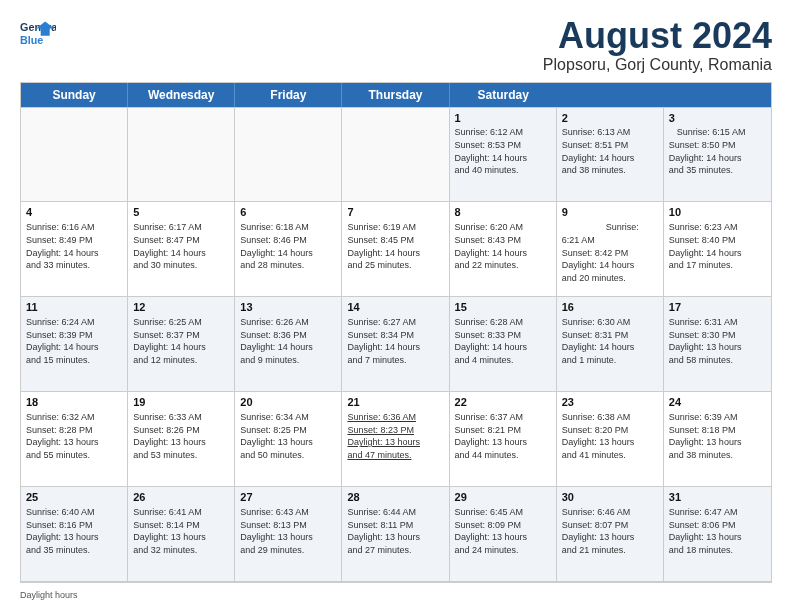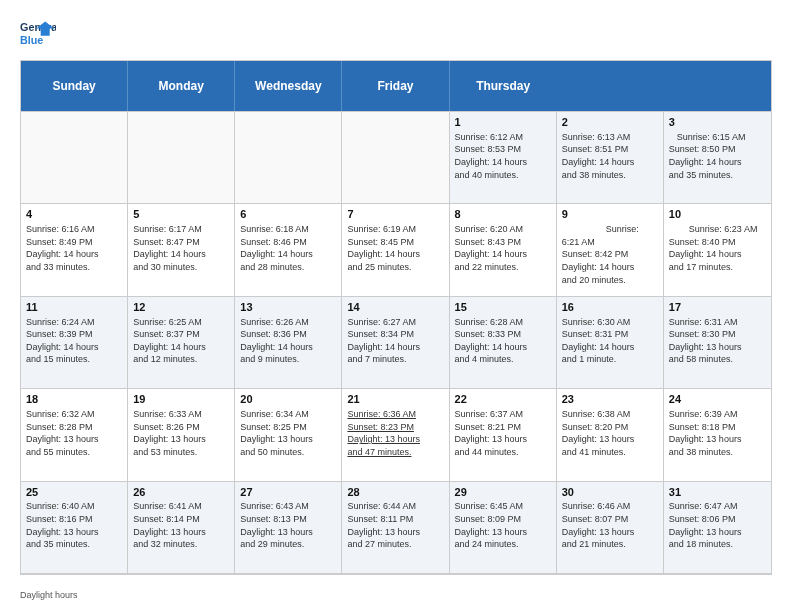--- a/index.html
+++ b/index.html
@@ -54,21 +54,21 @@
     }
     .cal-header-row {
       display: grid;
       grid-template-columns: repeat(7, 1fr);
       background: #2a6db5;
     }
     .cal-header-cell {
       color: #fff;
       font-size: 12px;
       font-weight: bold;
-      padding: 18px 6px;
+      padding: 5px 6px;
       text-align: center;
       border-right: 1px solid #5590c8;
     }
     .cal-header-cell:last-child { border-right: none; }
     .cal-body {
       flex: 1;
       display: flex;
       flex-direction: column;
     }
     .cal-week {
@@ -98,46 +98,50 @@
     }
     .cell-text {
       color: #333;
       font-size: 9px;
       line-height: 1.4;
     }
     .footer-note {
       font-size: 9px;
       color: #555;
       text-align: left;
-      padding-top: 15px;
+      padding-top: 7px;
       border-top: 1px solid #ccc;
       margin-top: 0;
     }
   </style>
 </head>
 <body>
 
 <div class="page">
   <div class="header">
     <div class="logo">
       <svg class="logo-icon" viewBox="0 0 40 40">
           <text x="0" y="17" font-size="12" font-weight="bold" fill="#1a3a5c" font-family="Arial">General</text>
           <text x="0" y="31" font-size="12" font-weight="bold" fill="#2a7fd4" font-family="Arial">Blue</text>
           <polygon points="28,6 38,14 33,14 33,22 23,22 23,14 18,14" fill="#2a7fd4"></polygon>
         </svg>
     </div>
+    <div class="title-section">
+      <div class="main-title">August 2024</div>
+      <div class="subtitle">Plopsoru, Gorj County, Romania</div>
+    </div>
   </div>
 
   <div class="calendar">
     <div class="cal-header-row">
     <div class="cal-header-cell">Sunday</div>
-        <div class="cal-header-cell">Monday</div>
         <div class="cal-header-cell">Wednesday</div>
         <div class="cal-header-cell">Friday</div>
         <div class="cal-header-cell">Thursday</div>
+        <div class="cal-header-cell">Saturday</div>
       </div>
     <div class="cal-body">
     <div class="cal-week">
           <div class="cal-cell empty"></div>
           <div class="cal-cell empty"></div>
           <div class="cal-cell empty"></div>
           <div class="cal-cell empty"></div>
           <div class="cal-cell shaded"><span class="day-num">1</span><span class="cell-text" style="white-space: pre-line;">Sunrise: 6:12 AM
 Sunset: 8:53 PM
 Daylight: 14 hours
@@ -169,21 +173,21 @@
 Daylight: 14 hours
 and 25 minutes.</span></div>
           <div class="cal-cell"><span class="day-num">8</span><span class="cell-text" style="white-space: pre-line;">Sunrise: 6:20 AM
 Sunset: 8:43 PM
 Daylight: 14 hours
 and 22 minutes.</span></div>
           <div class="cal-cell"><span class="day-num">9</span><span class="cell-text" style="white-space: pre-line; margin-left: 44px;">Sunrise: 6:21 AM
 Sunset: 8:42 PM
 Daylight: 14 hours
 and 20 minutes.</span></div>
-          <div class="cal-cell"><span class="day-num">10</span><span class="cell-text" style="white-space: pre-line; margin-left: 20px;">Sunrise: 6:23 AM
+          <div class="cal-cell"><span class="day-num">10</span><span class="cell-text" style="white-space: pre-line;">Sunrise: 6:23 AM
 Sunset: 8:40 PM
 Daylight: 14 hours
 and 17 minutes.</span></div>
         </div>
         <div class="cal-week">
           <div class="cal-cell shaded"><span class="day-num">11</span><span class="cell-text" style="white-space: pre-line;">Sunrise: 6:24 AM
 Sunset: 8:39 PM
 Daylight: 14 hours
 and 15 minutes.</span></div>
           <div class="cal-cell shaded"><span class="day-num">12</span><span class="cell-text" style="white-space: pre-line;">Sunrise: 6:25 AM

